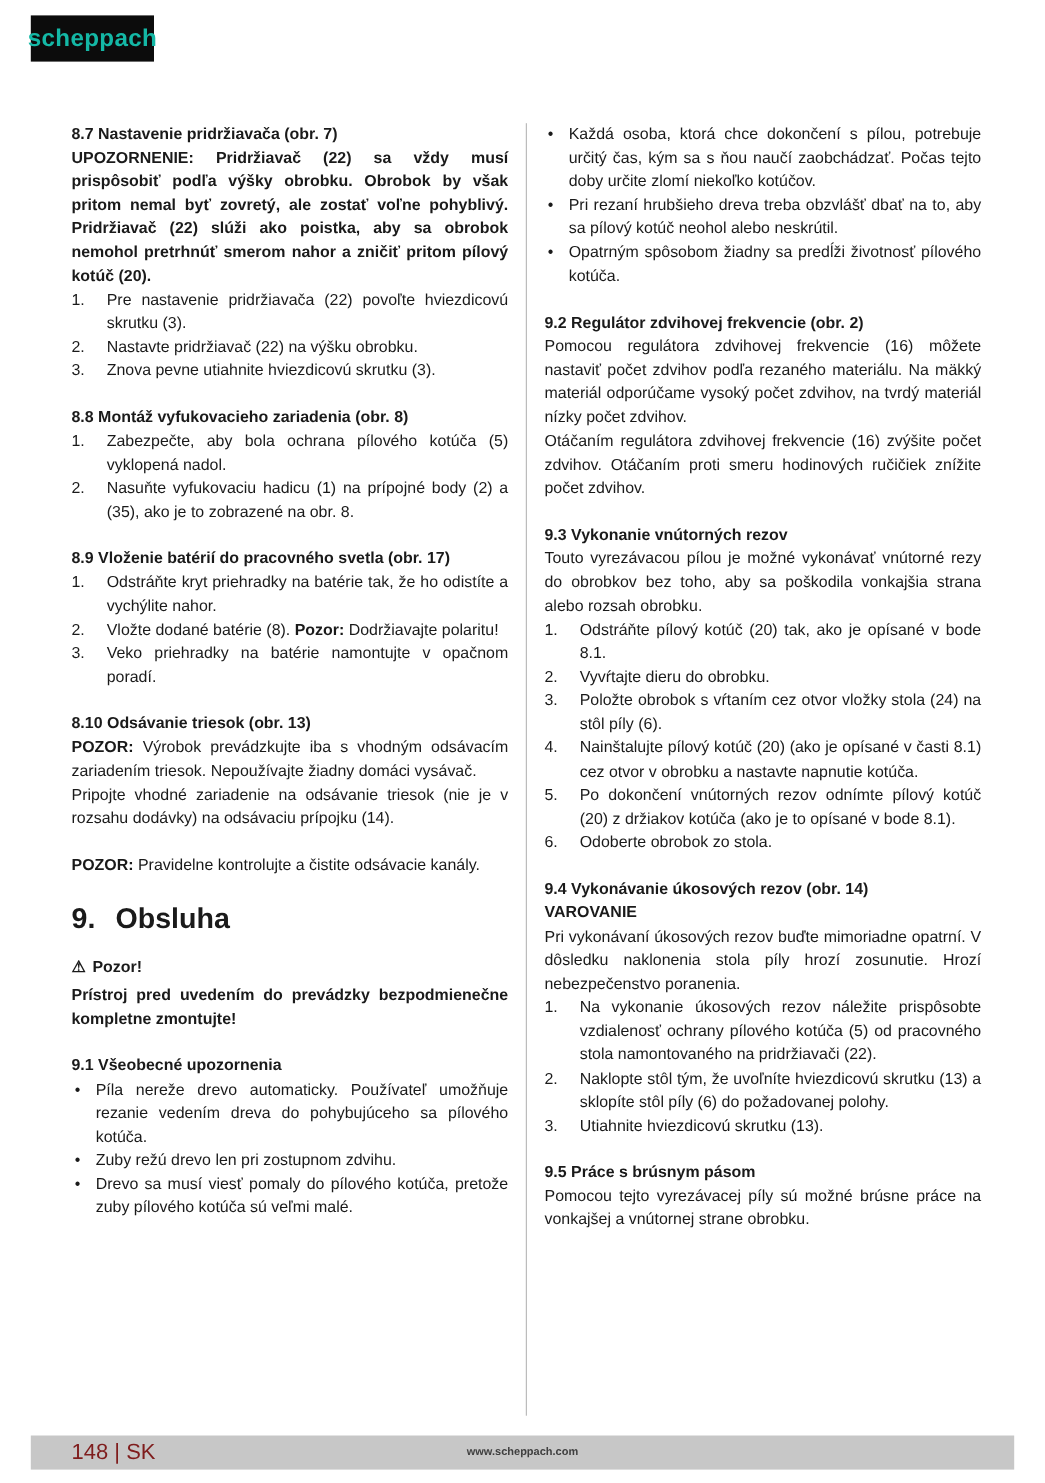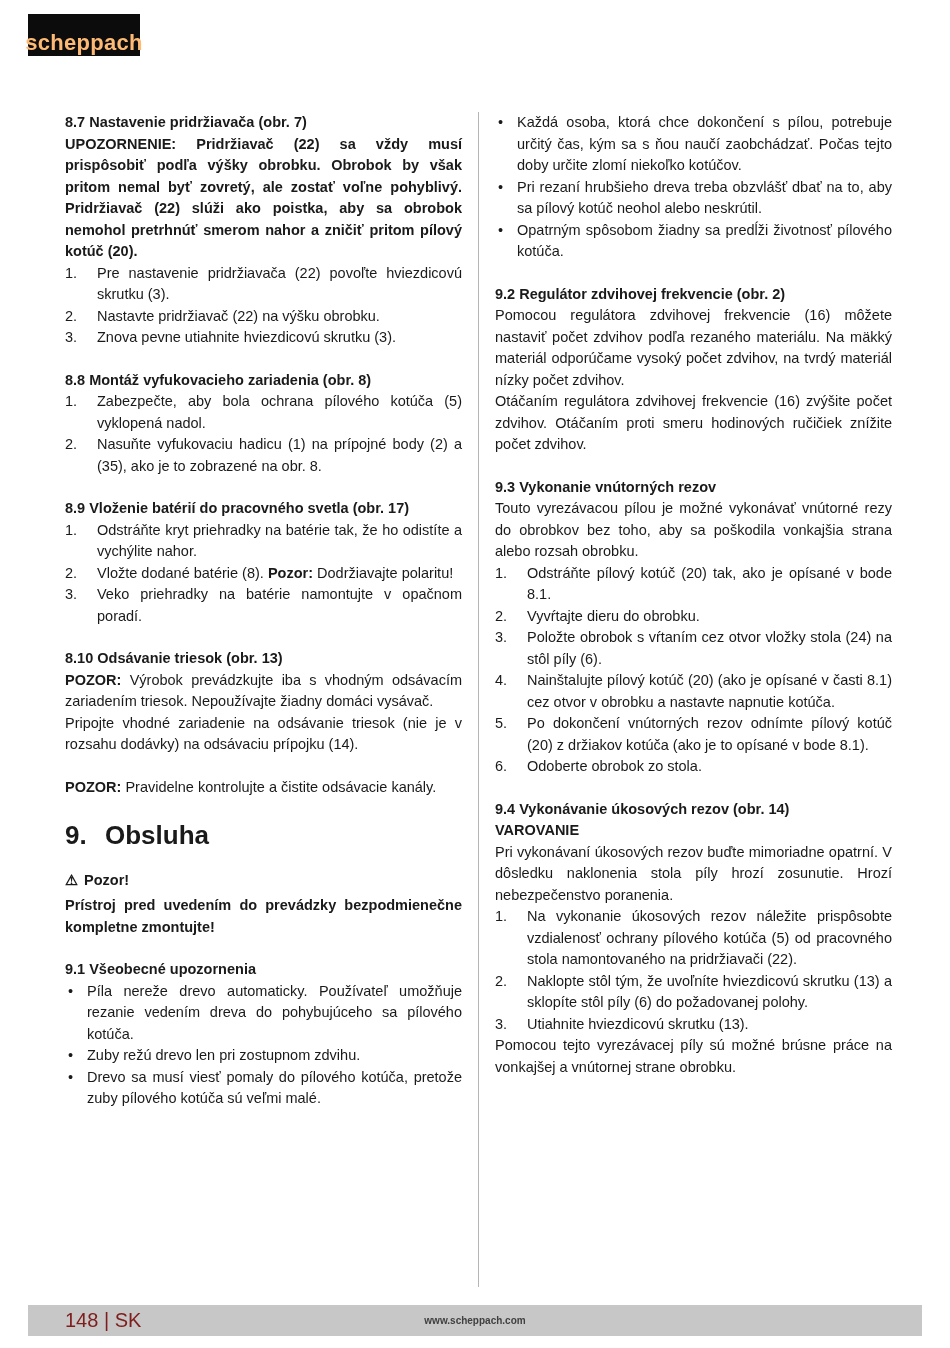--- a/index.html
+++ b/index.html
@@ -7,21 +7,21 @@
   body {
     width:950px; height:1348px;
     position:relative; overflow:hidden;
     font-family:"Liberation Sans", sans-serif;
     color:#1a1a1a;
   }
   .logo {
     position:absolute; left:28px; top:14px;
     width:112px; height:42px;
     background:var(--logo-bg,#0c0c0c);
-    color:#fdba74; display:flex; align-items:flex-end; justify-content:center;
+    color:#14b8a6; display:flex; align-items:center; justify-content:center;
   }
   .logo span { font-size:22px; font-weight:700; letter-spacing:.3px; }
   .content {
     position:absolute; top:112px; left:65px; width:828px; height:1175px;
     display:flex;
   }
   .col { width:397px; font-size:14.5px; line-height:21.5px; }
   .divider { width:1px; background:var(--divider,#b5b5b5); margin:0 16px; height:100%; flex:0 0 1px; }
   .heading { font-weight:bold; margin-top:21px; }
   .col > .heading:first-child, .col > :first-child { margin-top:0; }
@@ -179,20 +179,21 @@
           </div>
           <div class="li">
             <span class="marker">2.</span>
             <span class="li-text">Naklopte stôl tým, že uvoľníte hviezdicovú skrutku (13) a sklopíte stôl píly (6) do požadovanej polohy.</span>
           </div>
           <div class="li">
             <span class="marker">3.</span>
             <span class="li-text">Utiahnite hviezdicovú skrutku (13).</span>
           </div>
         </div>
+        <div class="heading">9.5 Práce s brúsnym pásom</div>
         <div class="para">Pomocou tejto vyrezávacej píly sú možné brúsne práce na vonkajšej a vnútornej strane obrobku.</div>
       </div>
   </main>
 
   <footer class="footer">
     <span class="page-num">148 | SK</span>
     <span class="website">www.scheppach.com</span>
   </footer>
 </div>
 

